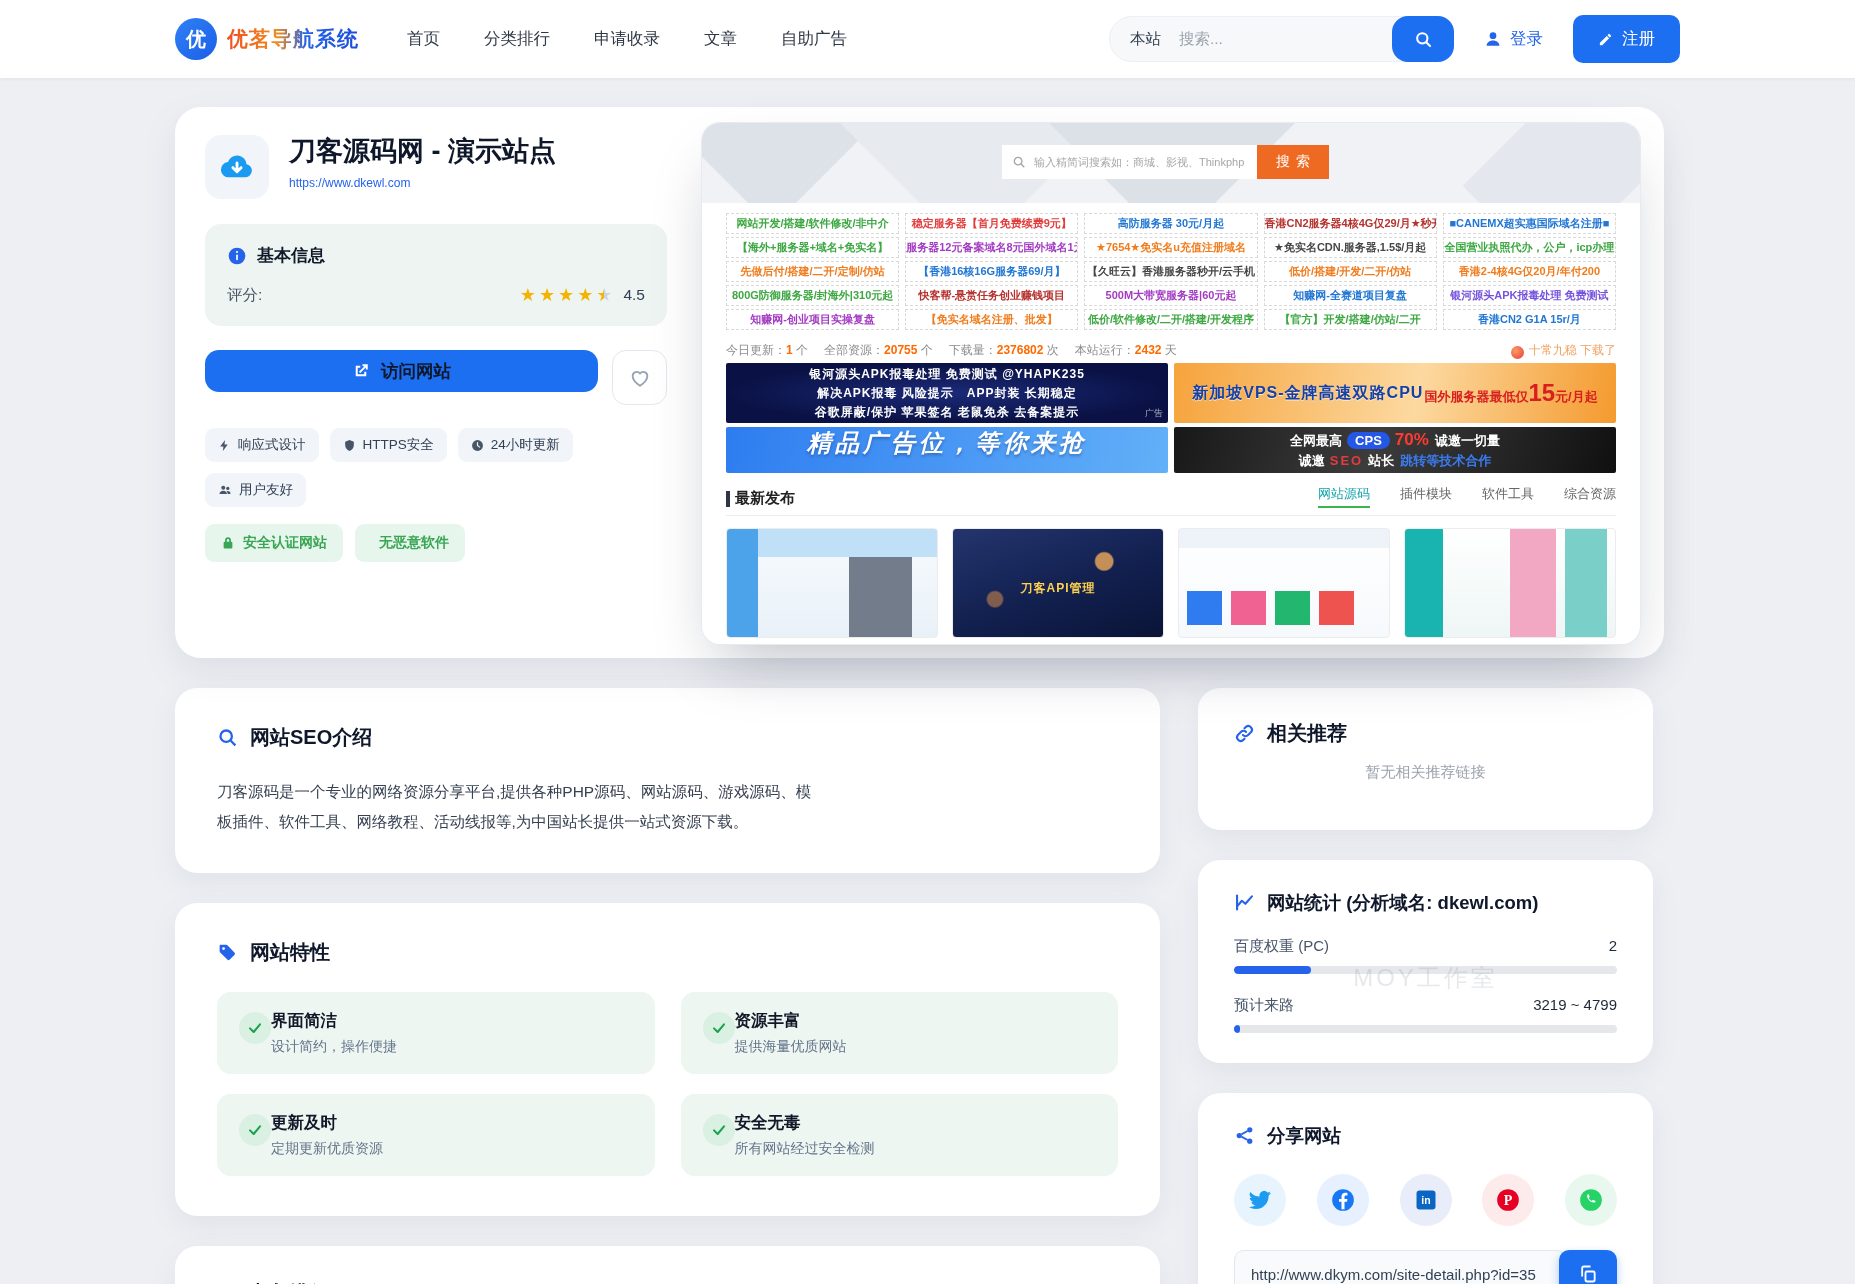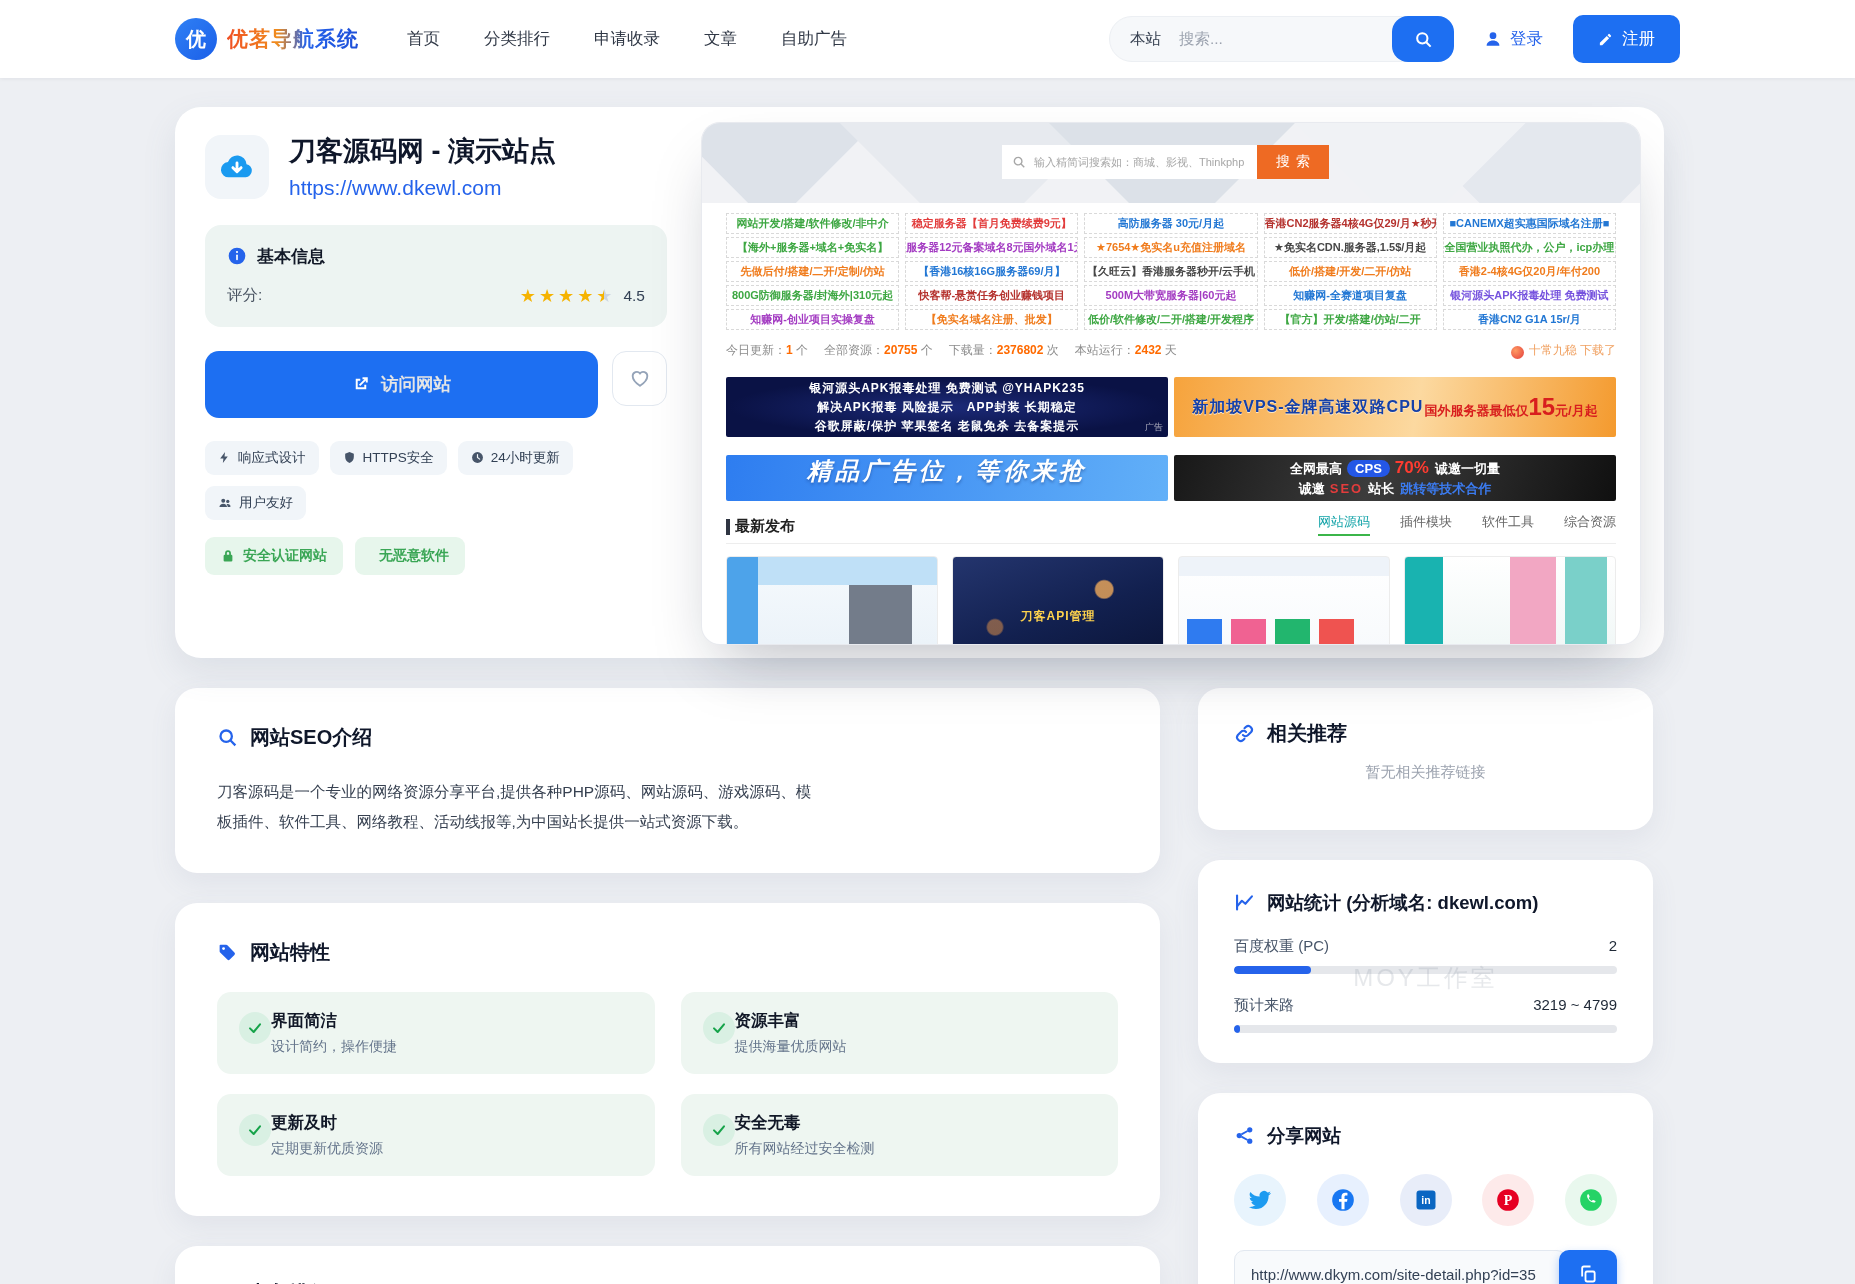--- a/index.html
+++ b/index.html
@@ -22,32 +22,32 @@
   .search-btn { width:62px; height:46px; border:none; border-radius:16px; background:#1d6ff2; display:flex; align-items:center; justify-content:center; cursor:pointer; margin-right:-1px; }
   .login { display:flex; align-items:center; gap:8px; color:#2563eb; font-size:16.5px; cursor:pointer; }
   .register-btn { display:flex; align-items:center; gap:9px; background:#1d6ff2; color:#fff; border:none; border-radius:10px; font-size:16.5px; padding:13px 25px; cursor:pointer; font-family:inherit; }
 
   
   .hero { position:relative; margin:29px 0 0 175px; width:1489px; height:551px; background:#fff; border-radius:26px; box-shadow:0 14px 34px rgba(100,116,139,.12); padding:28px 30px; }
   .hero-left { width:462px; }
   .site-head { display:flex; gap:20px; align-items:flex-start; }
   .site-icon { width:64px; height:64px; border-radius:16px; background:#f1f5f9; display:flex; align-items:center; justify-content:center; flex:none; }
   .site-title { font-size:27px; font-weight:800; color:#0f172a; line-height:1.25; }
-  .site-url { display:inline-block; margin-top:7px; font-size:21px; color:#2563eb; text-decoration:none; }
+  .site-url { display:inline-block; margin-top:7px; font-size:12px; color:#2563eb; text-decoration:none; }
   .info-panel { margin-top:25px; background:#edf4f2; border-radius:16px; padding:20px 22px; }
   .info-head { display:flex; align-items:center; gap:10px; font-size:17px; font-weight:800; color:#111827; }
   .info-row { display:flex; justify-content:space-between; align-items:center; margin-top:17px; font-size:15.5px; }
   .info-label { color:#4b5563; }
   .info-value { color:#1e293b; }
   .rating { display:flex; align-items:center; gap:3px; }
   .star { color:#f5b301; font-size:18px; }
   .star.half { background:linear-gradient(90deg,#f5b301 50%,#cbd5e1 50%); -webkit-background-clip:text; background-clip:text; color:transparent; }
   .rating-val { margin-left:8px; font-size:15.5px; color:#334155; }
   .btn-row { margin-top:24px; display:flex; gap:14px; }
-  .visit-btn { flex:1; height:67px; border:none; border-radius:14px; background:#1d6ff2; color:#e5e5e5; font-size:17.5px; font-weight:700; display:flex; align-items:center; justify-content:center; gap:11px; cursor:pointer; font-family:inherit; }
+  .visit-btn { flex:1; height:42px; border:none; border-radius:14px; background:#1d6ff2; color:#0f172a; font-size:17.5px; font-weight:700; display:flex; align-items:center; justify-content:center; gap:11px; cursor:pointer; font-family:inherit; }
   .fav-btn { width:55px; height:55px; background:#fff; border:1.5px solid #e2e8f0; border-radius:14px; display:flex; align-items:center; justify-content:center; cursor:pointer; }
   .tag-row { margin-top:23px; display:flex; flex-wrap:wrap; gap:11px; }
   .tag-pill { display:flex; align-items:center; gap:7px; background:#f1f5f9; border-radius:9px; padding:8px 13px; font-size:13.5px; color:#334155; }
   .safe-row { margin-top:17px; display:flex; gap:12px; }
   .safe-pill { display:flex; align-items:center; gap:8px; background:#e7f6ec; border-radius:9px; padding:10px 16px; font-size:14px; font-weight:700; color:#3aa655; }
 
   
   .preview { position:absolute; top:16px; right:24px; width:938px; height:521px; background:#fff; border-radius:18px; overflow:hidden; box-shadow:0 0 0 1px #e8eaef, 0 30px 60px -18px rgba(15,23,42,.28); }
   .pv-hero { position:relative; height:80px; background:#f1f2f5; overflow:hidden; }
   .pv-mt { position:absolute; background:#e2e6ec; }
@@ -61,21 +61,21 @@
   .pv-search-ph { font-size:11px; color:#a7a7a7; white-space:nowrap; }
   .pv-search-btn { width:72px; height:34px; background:#ee6a23; color:#fff; font-size:14px; letter-spacing:6px; display:flex; align-items:center; justify-content:center; padding-left:6px; cursor:pointer; }
   .pv-links { margin:10px 24px 0; display:grid; grid-template-columns:repeat(5,1fr); gap:3px 6px; }
   .pv-link { border:1px dashed #d9d9d9; background:#fff; height:21px; line-height:19px; font-size:11px; text-align:center; white-space:nowrap; overflow:hidden; cursor:pointer; font-weight:600; }
   .c-green{color:#3da742} .c-red{color:#e23c3c} .c-blue{color:#2277d4} .c-orange{color:#f07c1d}
   .c-purple{color:#a33bc2} .c-black{color:#474747} .c-darkred{color:#b5322e} .c-violet{color:#7653de}
   .pv-stats { margin:12px 24px 0; font-size:12px; color:#8c8c8c; display:flex; align-items:center; gap:1px; }
   .pv-stats b { color:#ff6a00; font-weight:600; }
   .pv-stats-note { margin-left:auto; color:#f0a060; display:flex; align-items:flex-end; gap:5px; }
   .pv-stats-note i { width:13px; height:13px; border-radius:50%; background:radial-gradient(circle at 35% 35%,#ff9a62,#e23c3c); display:inline-block; }
-  .pv-row { margin:18px 24px 0; display:flex; gap:6px;border-radius:14px; }
+  .pv-row { margin:4px 24px 0; display:flex; gap:6px;border-radius:14px; }
   .banner { flex:1; border-radius:2px; position:relative; overflow:hidden; }
   .b-apk { height:60px; background:radial-gradient(ellipse at 50% 50%,#1c2a78 0%,#0a1245 70%); color:#fff; font-size:12px; font-weight:700; display:flex; flex-direction:column; align-items:center; justify-content:center; gap:2px; letter-spacing:1px; }
   .b-apk .ad-mark { position:absolute; right:5px; bottom:3px; font-size:9px; color:#aab; font-weight:400; letter-spacing:0; }
   .b-vps { height:60px; background:linear-gradient(100deg,#f6a33c,#fcd9a0 55%,#f49a2e); display:flex; flex-direction:row; align-items:center; justify-content:center; gap:1px; }
   .b-vps .l1 { font-size:16px; font-weight:900; color:#1540a8; text-shadow:0 1px 0 #ffe9c8; letter-spacing:1px; }
   .b-vps .l2 { font-size:13px; font-weight:800; color:#d81e1e; }
   .b-vps .l2 .big { font-size:24px; }
   .b-adpos { height:46px; background:linear-gradient(100deg,#2e7df0,#62b0f8); display:flex; align-items:flex-start; justify-content:center; }
   .b-adpos span { font-size:24px; font-weight:900; font-style:italic; color:#fff; letter-spacing:4px; text-shadow:0 2px 3px rgba(10,30,90,.35); }
   .b-cps { height:46px; background:linear-gradient(110deg,#181818,#3c3c3c 45%,#101010); display:flex; flex-direction:column; align-items:center; justify-content:center; gap:2px; color:#fff; font-size:13px; font-weight:800; }

